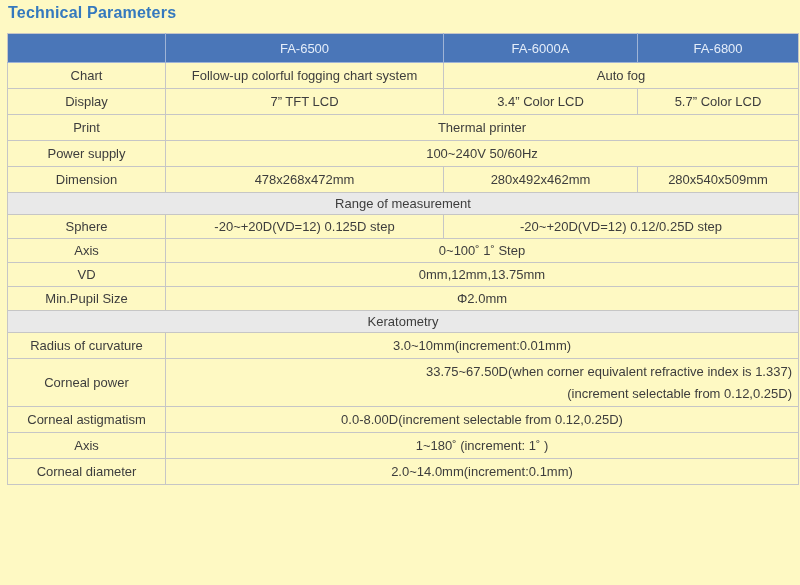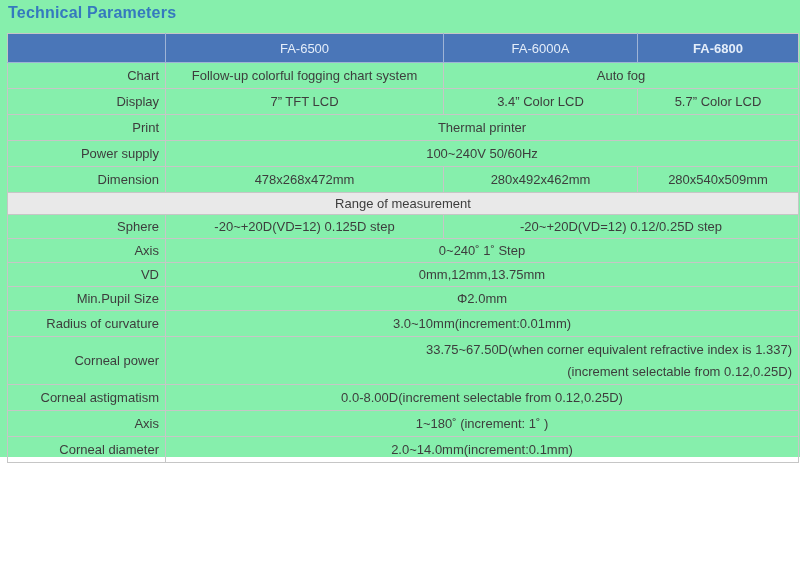--- a/index.html
+++ b/index.html
@@ -1,30 +1,30 @@
 <!DOCTYPE html>
 <html><head>
 <meta charset="utf-8">
 <style>
   html,body{margin:0;padding:0;background:#ffffff;width:800px;height:585px;overflow:hidden;
     font-family:"Liberation Sans","DejaVu Sans",sans-serif;-webkit-font-smoothing:antialiased;}
-  .page{position:relative;width:800px;height:457px;background:#86efac;}
+  .page{position:relative;width:800px;height:585px;background:#fef9c3;}
   .page-title{position:absolute;left:8px;top:4px;font-size:16px;font-weight:700;color:#3579be;letter-spacing:0.2px;}
   table.spec{position:absolute;left:7px;top:33px;width:791px;border-collapse:collapse;table-layout:fixed;
     font-size:13px;color:#3d3d3d;border-radius:29px;}
   table.spec td,table.spec th{border:1px solid #c6c6c6;padding:0 6px;overflow:hidden;white-space:nowrap;}
   table.spec th{background:#4a76b8;color:#e4edf9;font-weight:400;font-size:13px;text-align:center;border-color:#9fb4d6;border-top-color:#c6c6c6;}
   table.spec th:first-child{border-left-color:#c6c6c6;}
-  table.spec th:last-child{border-right-color:#c6c6c6;font-weight:bold;}
+  table.spec th:last-child{border-right-color:#c6c6c6;}
   tr.h-head{height:29px;}
   tr.h-std{height:26px;}
   tr.h-band{height:22px;}
   tr.h-mid{height:24px;}
   tr.h-tall{height:48px;}
-  td.lbl{text-align:right;padding-left:14px;}
+  td.lbl{text-align:center;padding-left:14px;}
   td.val{text-align:center;}
   td.band{background:#e9e9e9;text-align:center;}
   td.twoline{white-space:normal;line-height:22px;padding-top:2px;padding-bottom:2px;}
   .vline{display:block;text-align:right;}
 </style>
 </head>
 <body>
 
 <div class="page">
   <div class="page-title">Technical Parameters</div>
@@ -82,34 +82,37 @@
 
     <tr class="h-mid">
       <td class="lbl">Sphere</td>
       <td class="val">-20~+20D(VD=12) 0.125D step</td>
       <td class="val" colspan="2">-20~+20D(VD=12) 0.12/0.25D step</td>
     </tr>
 
 
     <tr class="h-mid">
       <td class="lbl">Axis</td>
-      <td class="val" colspan="3">0~240˚ 1˚ Step</td>
+      <td class="val" colspan="3">0~100˚ 1˚ Step</td>
     </tr>
 
 
     <tr class="h-mid">
       <td class="lbl">VD</td>
       <td class="val" colspan="3">0mm,12mm,13.75mm</td>
     </tr>
 
     <tr class="h-mid">
       <td class="lbl">Min.Pupil Size</td>
       <td class="val" colspan="3">Φ2.0mm</td>
     </tr>
 
+    <tr class="h-band">
+      <td class="band" colspan="4">Keratometry</td>
+    </tr>
 
     <tr class="h-std">
       <td class="lbl">Radius of curvature</td>
       <td class="val" colspan="3">3.0~10mm(increment:0.01mm)</td>
     </tr>
 
     <tr class="h-tall">
       <td class="lbl">Corneal power</td>
       <td class="val twoline" colspan="3">
         <span class="vline">33.75~67.50D(when corner equivalent refractive index is 1.337)</span>

